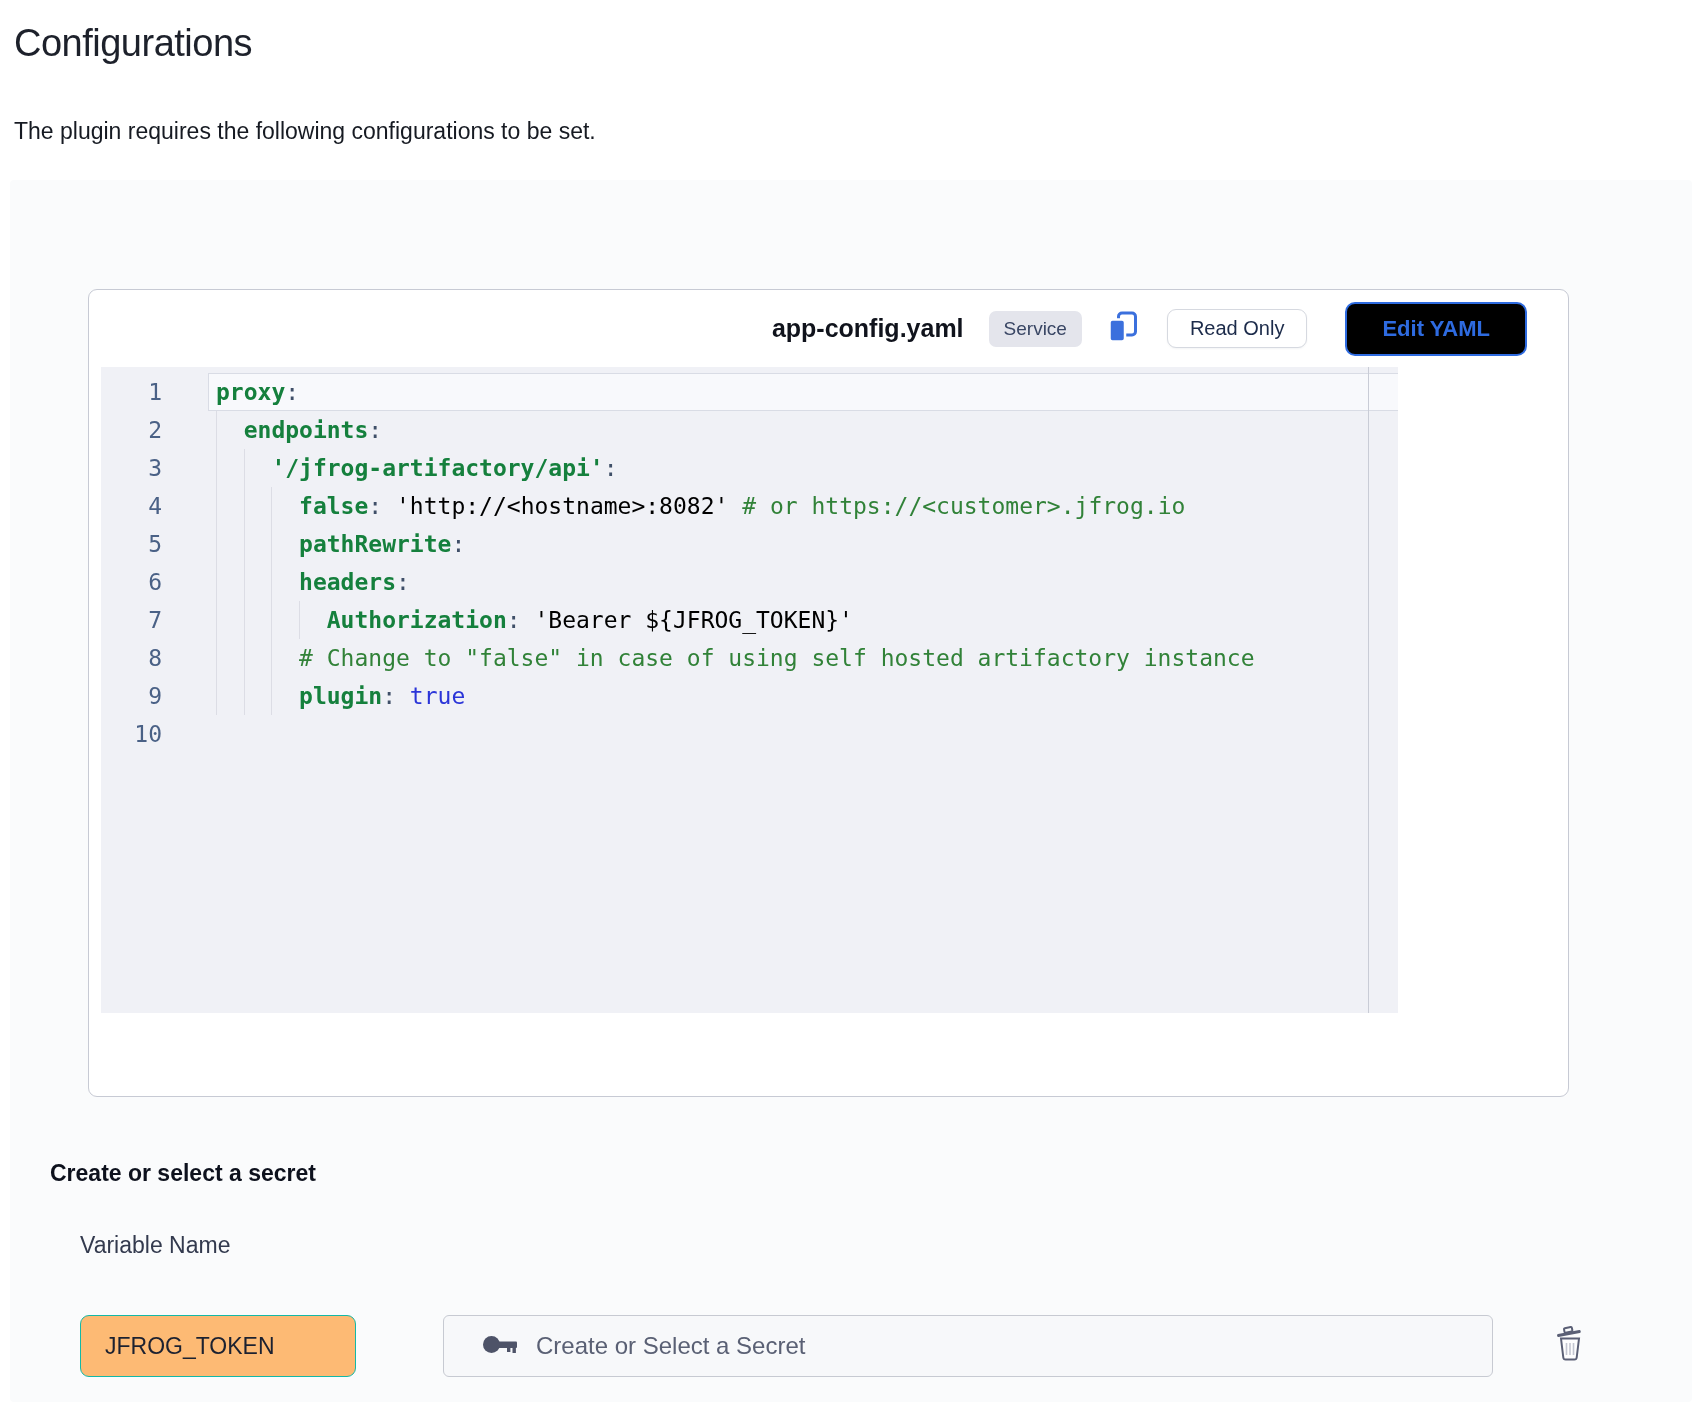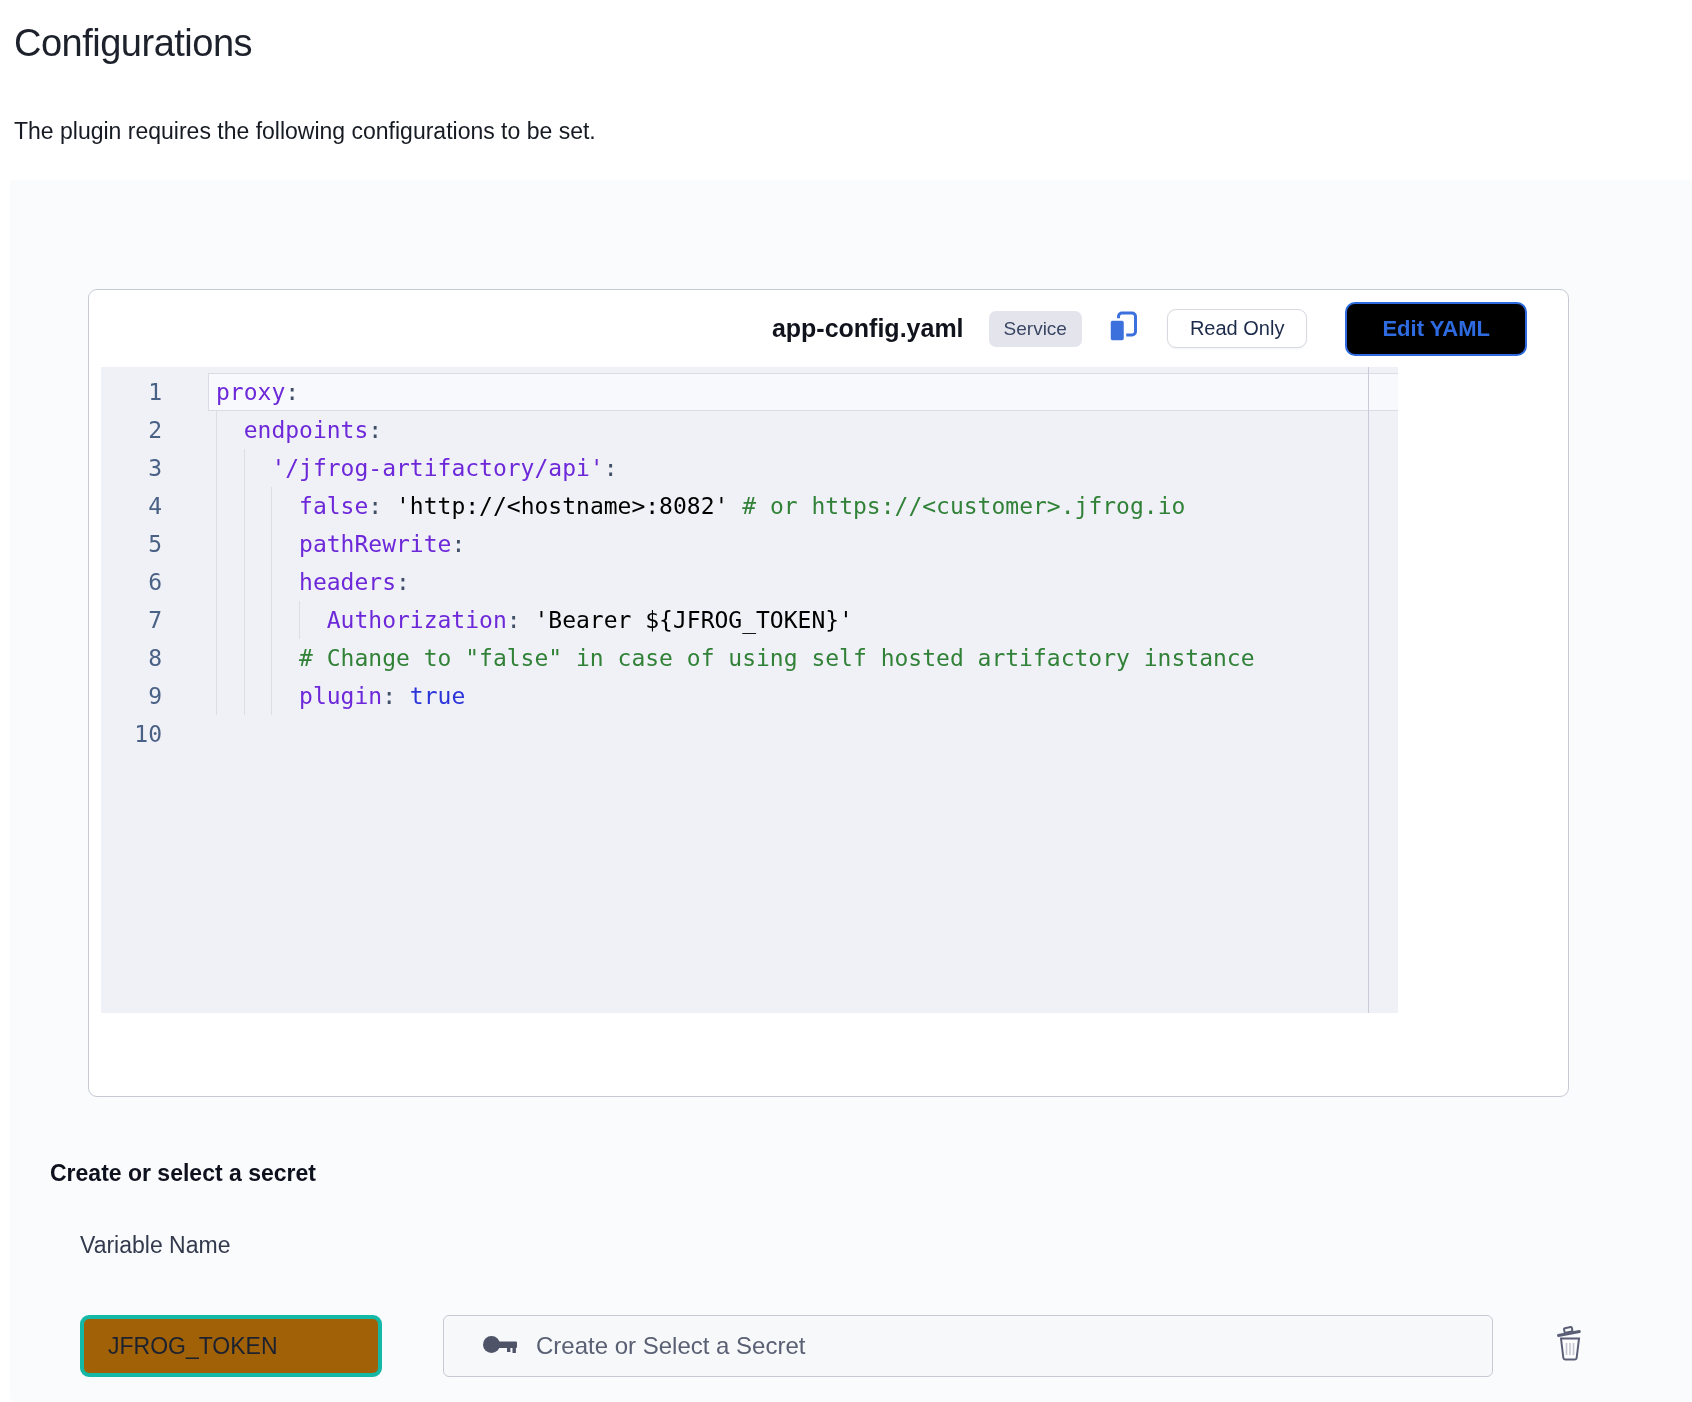--- a/index.html
+++ b/index.html
@@ -23,30 +23,30 @@
   .read-only-btn { background:#ffffff; border:1px solid #d6d9e0; border-radius:9px; color:#1c2b4a; font-size:20px; padding:7px 22px; cursor:pointer; box-shadow:0 1px 2px rgba(20,30,60,.05); font-family:inherit; }
   .edit-yaml-btn { background:#000000; border:2px solid #2e6be0; border-radius:10px; color:#2e6be0; font-size:22px; font-weight:700; padding:12px 35px; cursor:pointer; font-family:inherit; }
 
   .yaml-editor { position:absolute; left:12px; top:77px; width:1297px; height:646px; background:#f0f1f6; display:flex; overflow:hidden; }
   .editor-gutter { width:107px; flex:none; padding-top:6px; }
   .gnum { height:38px; line-height:38px; text-align:right; padding-right:46px; color:#4a6186; font-family:"DejaVu Sans Mono", monospace; font-size:23px; }
   .code-area { flex:1; padding-top:6px; overflow:hidden; }
   .code-line { height:38px; line-height:38px; padding-left:8px; white-space:pre; font-family:"DejaVu Sans Mono", monospace; font-size:23px; color:#3f4f68; }
   .code-line.active { background:#f8f9fc; box-shadow: inset 0 1px 0 #d9dce5, inset 0 -1px 0 #d9dce5, inset 1px 0 0 #d9dce5; }
   .guide { display:inline-block; width:27.7px; height:38px; border-left:1px solid #dcdde5; vertical-align:top; }
-  .tok-key  { color:#6d28d9; }
+  .tok-key  { color:#15803d;font-weight:bold; }
   .tok-str  { color:#000000; }
   .tok-cmt  { color:#318238; }
   .tok-bool { color:#2b35d8; }
   .tok-punc { color:#3f4f68; }
   .scroll-divider { position:absolute; right:29px; top:0; bottom:0; width:1px; background:#c9ccd6; }
 
   .secret-heading { position:absolute; left:40px; top:980px; font-size:23px; font-weight:700; color:#0d111d; }
   .var-label { position:absolute; left:70px; top:1052px; font-size:23px; color:#333a4e; }
-  .var-input { position:absolute; left:70px; top:1135px; width:302px; height:62px; background:#a16207; border:4px solid #14b8a6; border-radius:9px; font-size:23px; color:#1c2130; padding:0 24px; font-family:inherit; outline:none; }
+  .var-input { position:absolute; left:70px; top:1135px; width:276px; height:62px; background:#fdba74; border:1px solid #14b8a6; border-radius:9px; font-size:23px; color:#1c2130; padding:0 24px; font-family:inherit; outline:none; }
   .secret-select { position:absolute; left:433px; top:1135px; width:1050px; height:62px; background:#f7f8fa; border:1px solid #c7cad2; border-radius:6px; display:flex; align-items:center; gap:17px; padding-left:38px; cursor:pointer; }
   .secret-placeholder { font-size:24px; color:#5a6074; }
   .trash-btn { position:absolute; left:1536px; top:1140px; width:48px; height:50px; background:none; border:none; cursor:pointer; display:flex; align-items:center; justify-content:center; }
 </style>
 </head>
 <body>
 
 <div class="screen">
 
   <h1 class="page-title">Configurations</h1>

